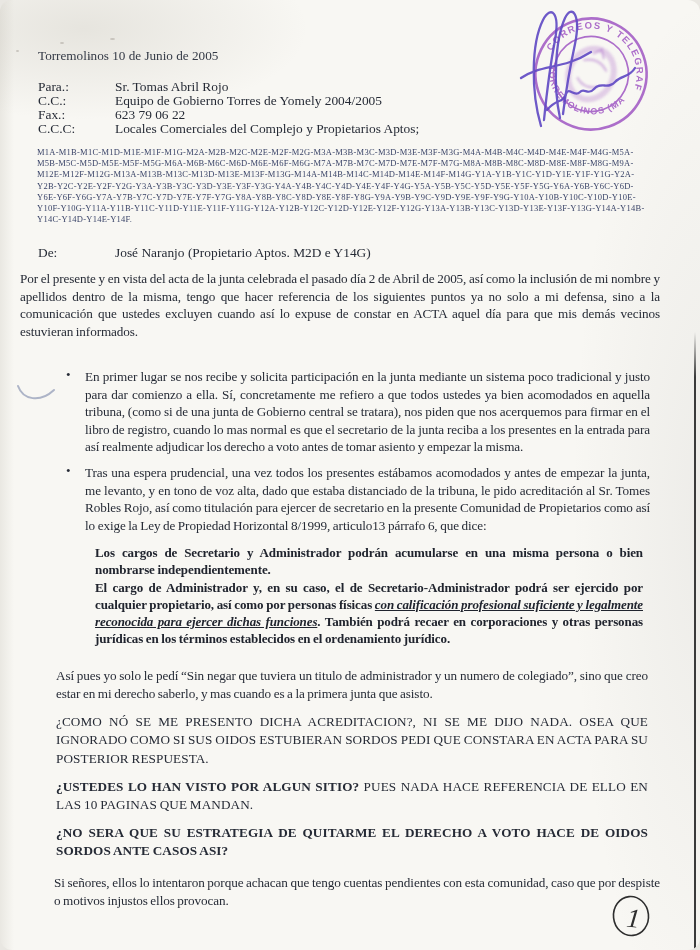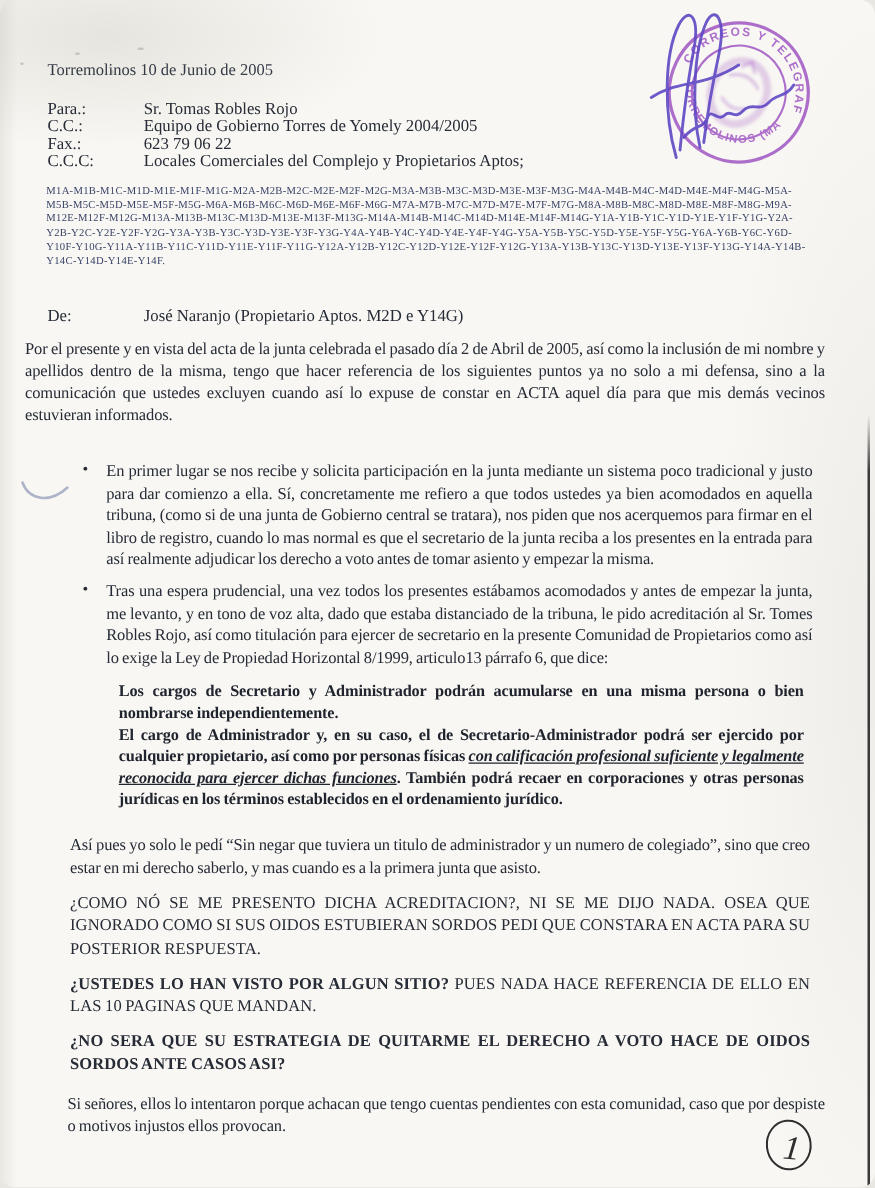--- a/index.html
+++ b/index.html
@@ -45,37 +45,38 @@
 
   <div class="edge-line"></div>
   <div class="speck" style="left:60px;top:42px;width:4px;height:2px;"></div>
   <div class="speck" style="left:88px;top:56px;width:3px;height:3px;"></div>
   <div class="speck" style="left:16px;top:50px;width:3px;height:2px;"></div>
   <div class="speck" style="left:110px;top:38px;width:5px;height:2px;"></div>
 
   <div class="date">Torremolinos 10 de Junio de 2005</div>
 
   <div class="addr" style="top:79px">
-    <span class="lbl">Para.:</span><span class="val">Sr. Tomas Robles Rojo</span>
+    <span class="lbl">Para.:</span><span class="val">Sr. Tomas Abril Rojo</span>
   </div>
   <div class="addr" style="top:93px">
     <span class="lbl">C.C.:</span><span class="val">Equipo de Gobierno Torres de Yomely 2004/2005</span>
   </div>
   <div class="addr" style="top:107px">
     <span class="lbl">Fax.:</span><span class="val">623 79 06 22</span>
   </div>
   <div class="addr" style="top:121px">
     <span class="lbl">C.C.C:</span><span class="val">Locales Comerciales del Complejo y Propietarios Aptos;</span>
   </div>
 
   <div class="codes">
     <div class="code-line">M1A-M1B-M1C-M1D-M1E-M1F-M1G-M2A-M2B-M2C-M2E-M2F-M2G-M3A-M3B-M3C-M3D-M3E-M3F-M3G-M4A-M4B-M4C-M4D-M4E-M4F-M4G-M5A-</div>
     <div class="code-line">M5B-M5C-M5D-M5E-M5F-M5G-M6A-M6B-M6C-M6D-M6E-M6F-M6G-M7A-M7B-M7C-M7D-M7E-M7F-M7G-M8A-M8B-M8C-M8D-M8E-M8F-M8G-M9A-</div>
     <div class="code-line">M12E-M12F-M12G-M13A-M13B-M13C-M13D-M13E-M13F-M13G-M14A-M14B-M14C-M14D-M14E-M14F-M14G-Y1A-Y1B-Y1C-Y1D-Y1E-Y1F-Y1G-Y2A-</div>
     <div class="code-line">Y2B-Y2C-Y2E-Y2F-Y2G-Y3A-Y3B-Y3C-Y3D-Y3E-Y3F-Y3G-Y4A-Y4B-Y4C-Y4D-Y4E-Y4F-Y4G-Y5A-Y5B-Y5C-Y5D-Y5E-Y5F-Y5G-Y6A-Y6B-Y6C-Y6D-</div>
+    <div class="code-line">Y6E-Y6F-Y6G-Y7A-Y7B-Y7C-Y7D-Y7E-Y7F-Y7G-Y8A-Y8B-Y8C-Y8D-Y8E-Y8F-Y8G-Y9A-Y9B-Y9C-Y9D-Y9E-Y9F-Y9G-Y10A-Y10B-Y10C-Y10D-Y10E-</div>
     <div class="code-line">Y10F-Y10G-Y11A-Y11B-Y11C-Y11D-Y11E-Y11F-Y11G-Y12A-Y12B-Y12C-Y12D-Y12E-Y12F-Y12G-Y13A-Y13B-Y13C-Y13D-Y13E-Y13F-Y13G-Y14A-Y14B-</div>
     <div class="code-line">Y14C-Y14D-Y14E-Y14F.</div>
   </div>
 
   <div class="addr" style="top:245px">
     <span class="lbl">De:</span><span class="val">José Naranjo (Propietario Aptos. M2D e Y14G)</span>
   </div>
 
   <p class="para intro">Por el presente y en vista del acta de la junta celebrada el pasado día 2 de Abril de 2005, así como la inclusión de mi nombre y apellidos dentro de la misma, tengo que hacer referencia de los siguientes puntos ya no solo a mi defensa, sino a la comunicación que ustedes excluyen cuando así lo expuse de constar en ACTA aquel día para que mis demás vecinos estuvieran informados.</p>
 

